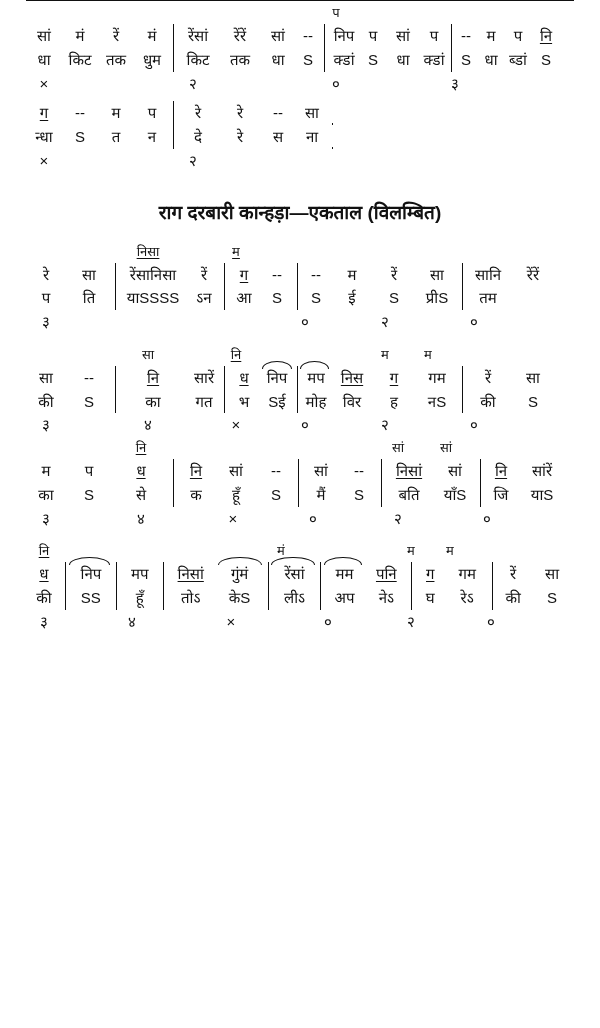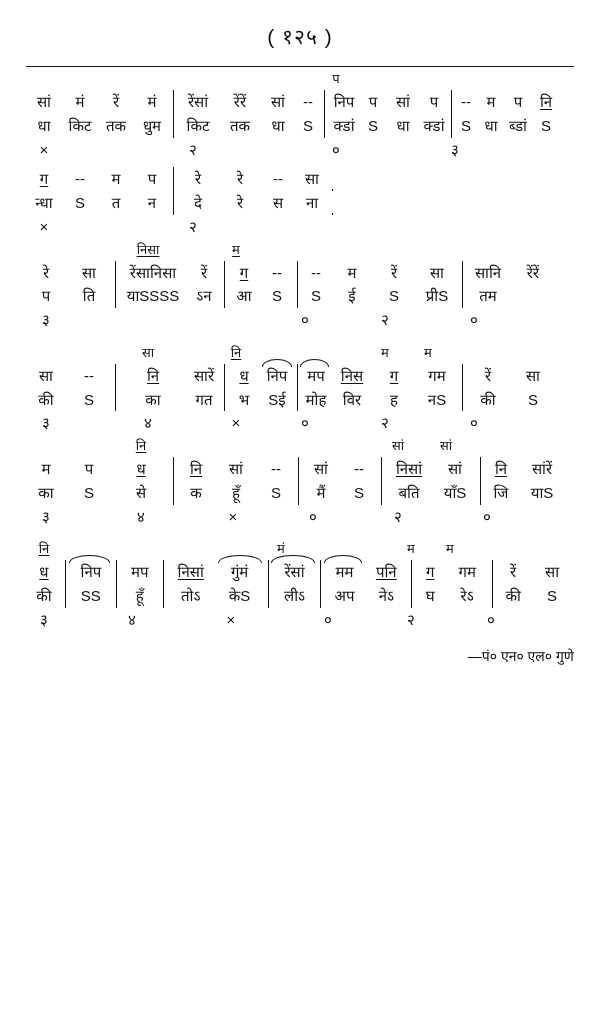--- a/index.html
+++ b/index.html
@@ -103,21 +103,20 @@
     border: 1px solid #111;
     border-bottom: none;
     border-radius: 50% 50% 0 0 / 100% 100% 0 0;
   }
 </style>
 </head>
 <body>
 
 <div class="page">
 
-  <div class="page-number">( १२५ )</div>
 
   <div class="notation">
 
     <div class="nline top" style="flex-direction:column; border-top:1.6px solid #111;">
       <div style="display:flex; align-items:flex-end; height:20px;">
         <span class="cell small" style="width:36px"></span>
         <span class="cell small" style="width:36px"></span>
         <span class="cell small" style="width:36px"></span>
         <span class="cell small" style="width:36px"></span>
         <span class="cell small" style="width:46px"></span>
@@ -218,20 +217,21 @@
         <span class="cell" style="width:36px"></span>
         <span class="cell" style="width:36px"></span>
         <span class="cell" style="width:46px">२</span>
         <span class="cell" style="width:42px"></span>
         <span class="cell" style="width:34px"></span>
         <span class="cell" style="width:34px"></span>
       </div>
     </div>
   </div>
 
+  <div class="hdr">राग दरबारी कान्हड़ा—एकताल (विलम्बित)</div>
 
 
   <div class="notation">
 
     <div class="nline" style="flex-direction:column;">
       <div style="display:flex; align-items:flex-end; height:20px;" class="cellrow">
         <span class="cell small" style="width:40px"></span>
         <span class="cell small" style="width:46px"></span>
         <span class="cell small u" style="width:72px">निसा</span>
         <span class="cell small" style="width:34px"></span>
@@ -463,15 +463,14 @@
         <span class="cell" style="width:44px">०</span>
         <span class="cell" style="width:44px"></span>
         <span class="cell" style="width:34px">२</span>
         <span class="cell" style="width:44px"></span>
         <span class="cell" style="width:38px">०</span>
         <span class="cell" style="width:44px"></span>
       </div>
     </div>
   </div>
 
-  <div class="credit">—पं० एन० एल० गुणे</div>
 
 </div>
 
 </body></html>

